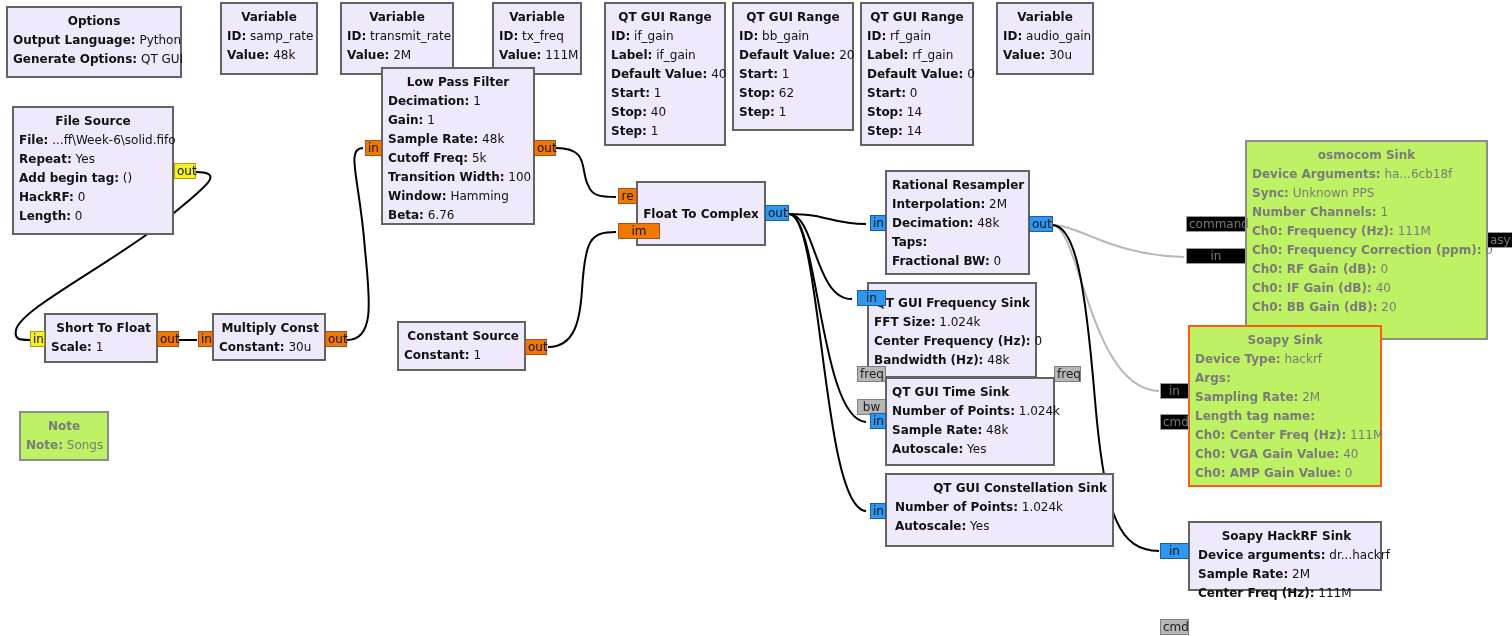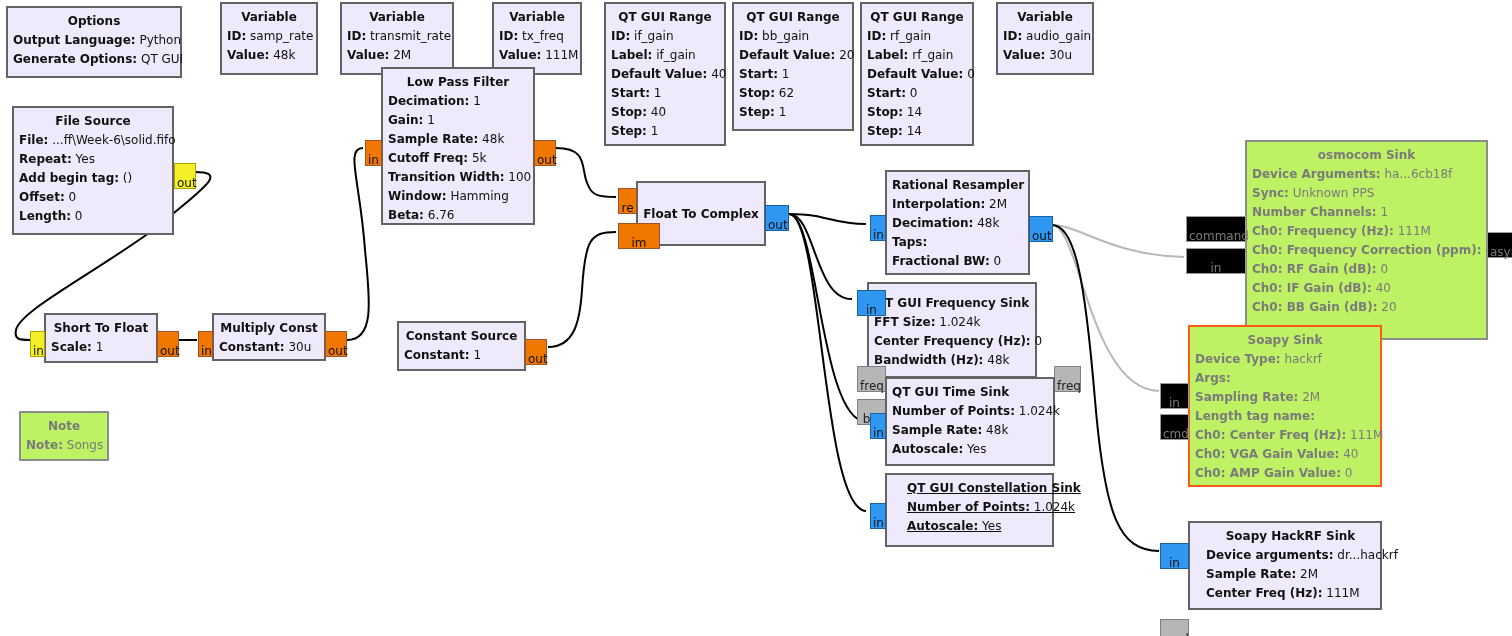--- a/index.html
+++ b/index.html
@@ -5,23 +5,23 @@
   html, body { margin: 0; padding: 0; background: #ffffff; }
   body { width: 1512px; height: 636px; position: relative; overflow: hidden;
          font-family: "DejaVu Sans", sans-serif; font-size: 12px; color: #111; }
   .block { position: absolute; background: #eeeafc; border: 2px solid #636363;
            box-sizing: border-box; padding: 4px 5px 2px 5px; line-height: 19px; white-space: nowrap; }
   .block.disabled { background: #bef264; border-color: #8c8c8c; color: #7a7a7a; }
   .block.selected { border-color: #ff5a14; }
   .block .title { font-weight: bold; text-align: center; display: block; }
   .block .row { display: block; }
   .block .k { font-weight: bold; }
-  .block.left .title { text-align: center; }
+  .block.left .title { text-align: right; }
   .port { position: absolute; height: 16px; box-sizing: border-box; font-size: 12px; line-height: 14px;
-          padding: 12px 2px; border: 1px solid #a0522d; background: #f07800; color: #111; text-align: center; }
+          padding: 0 2px; border: 1px solid #a0522d; background: #f07800; color: #111; text-align: center; }
   .port.yellow { background: #f5ef2a; border-color: #b0a000; }
   .port.blue { background: #2f97f0; border-color: #1a5fa0; }
   .port.gray { background: #b6b6b6; border-color: #808080; color: #222; margin-top: 44px; }
   .port.dgray { background: #000000; border-color: #9a9a9a; color: #7a7a7a; }
   svg.wires { position: absolute; left: 0; top: 0; width: 1512px; height: 636px; pointer-events: none; }
   svg.wires path { fill: none; stroke-width: 2; }
 </style>
 </head>
 <body>
 
@@ -100,21 +100,21 @@
   <span class="title">Variable</span>
   <span class="row"><span class="k">ID:</span> <span>audio_gain</span></span>
   <span class="row"><span class="k">Value:</span> <span>30u</span></span>
 </div>
 
 <div class="block left" style="left:12px;top:106px;width:162px;height:129px;">
   <span class="title" style="text-align:center">File Source</span>
   <span class="row"><span class="k">File:</span> <span>...ff\Week-6\solid.fifo</span></span>
   <span class="row"><span class="k">Repeat:</span> <span>Yes</span></span>
   <span class="row"><span class="k">Add begin tag:</span> <span>()</span></span>
-  <span class="row"><span class="k">Offset:</span> <span>0</span></span>
+  <span class="row"><span class="k">HackRF:</span> <span>0</span></span>
   <span class="row"><span class="k">Length:</span> <span>0</span></span>
 </div>
 <div class="port yellow" style="left:174px;top:163px;width:22px;">out</div>
 
 <div class="block" style="left:381px;top:67px;width:154px;height:158px;">
   <span class="title">Low Pass Filter</span>
   <span class="row"><span class="k">Decimation:</span> <span>1</span></span>
   <span class="row"><span class="k">Gain:</span> <span>1</span></span>
   <span class="row"><span class="k">Sample Rate:</span> <span>48k</span></span>
   <span class="row"><span class="k">Cutoff Freq:</span> <span>5k</span></span>
@@ -179,21 +179,21 @@
 <div class="port gray" style="left:1054px;top:322px;width:27px;">freq</div>
 
 <div class="block left" style="left:885px;top:377px;width:170px;height:89px;">
   <span class="title" style="text-align:left">QT GUI Time Sink</span>
   <span class="row"><span class="k">Number of Points:</span> <span>1.024k</span></span>
   <span class="row"><span class="k">Sample Rate:</span> <span>48k</span></span>
   <span class="row"><span class="k">Autoscale:</span> <span>Yes</span></span>
 </div>
 <div class="port blue" style="left:870px;top:413px;width:16px;">in</div>
 
-<div class="block left" style="left:885px;top:473px;width:169px;height:74px;padding-left:20px;text-decoration:underline;">
+<div class="block left" style="left:885px;top:473px;width:229px;height:74px;padding-left:8px;">
   <span class="title">QT GUI Constellation Sink</span>
   <span class="row"><span class="k">Number of Points:</span> <span>1.024k</span></span>
   <span class="row"><span class="k">Autoscale:</span> <span>Yes</span></span>
 </div>
 <div class="port blue" style="left:870px;top:503px;width:16px;">in</div>
 
 <div class="block disabled left" style="left:1245px;top:140px;width:243px;height:200px;">
   <span class="title" style="text-align:center">osmocom Sink</span>
   <span class="row"><span class="k">Device Arguments:</span> <span>ha...6cb18f</span></span>
   <span class="row"><span class="k">Sync:</span> <span>Unknown PPS</span></span>
@@ -214,20 +214,20 @@
   <span class="row"><span class="k">Args:</span> <span></span></span>
   <span class="row"><span class="k">Sampling Rate:</span> <span>2M</span></span>
   <span class="row"><span class="k">Length tag name:</span> <span></span></span>
   <span class="row"><span class="k">Ch0: Center Freq (Hz):</span> <span>111M</span></span>
   <span class="row"><span class="k">Ch0: VGA Gain Value:</span> <span>40</span></span>
   <span class="row"><span class="k">Ch0: AMP Gain Value:</span> <span>0</span></span>
 </div>
 <div class="port dgray" style="left:1160px;top:383px;width:29px;">in</div>
 <div class="port dgray" style="left:1160px;top:414px;width:29px;">cmd</div>
 
-<div class="block left" style="left:1188px;top:521px;width:194px;height:89px;padding-left:16px;">
+<div class="block left" style="left:1188px;top:521px;width:194px;height:70px;padding-left:8px;">
   <span class="title" style="text-align:center">Soapy HackRF Sink</span>
   <span class="row"><span class="k">Device arguments:</span> <span>dr...hackrf</span></span>
   <span class="row"><span class="k">Sample Rate:</span> <span>2M</span></span>
   <span class="row"><span class="k">Center Freq (Hz):</span> <span>111M</span></span>
 </div>
 <div class="port blue" style="left:1160px;top:543px;width:29px;">in</div>
 <div class="port gray" style="left:1160px;top:575px;width:29px;">cmd</div>
 
 </body></html>

